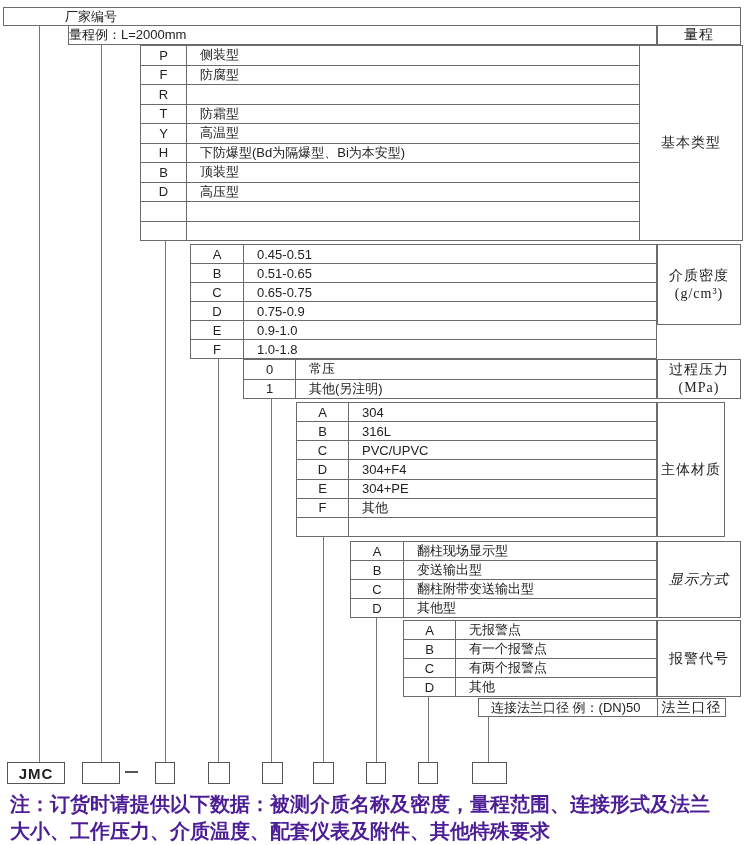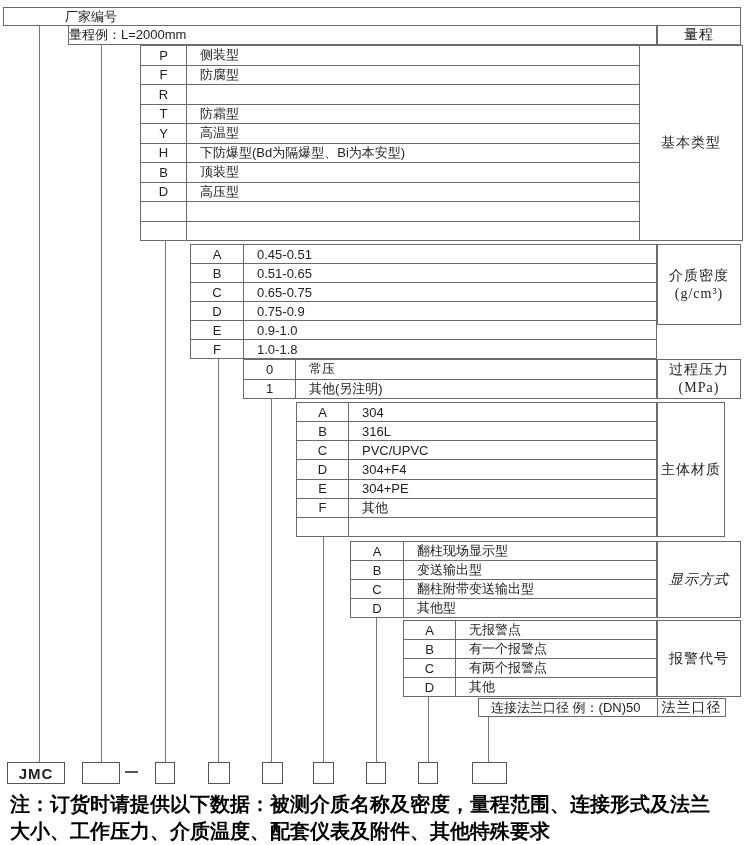--- a/index.html
+++ b/index.html
@@ -261,18 +261,18 @@
   </div>
   <div id="flange-label" class="lblcell">
     <span>法兰口径</span>
   </div>
 
   <div id="jmc-box" class="bbox">
     <span>JMC</span>
   </div>
   <div id="dash"></div>
 
-  <div id="note" style="color: #000000;">
+  <div id="note" style="color: #4c1d95;">
     <div>注：订货时请提供以下数据：被测介质名称及密度，量程范围、连接形式及法兰</div>
     <div>大小、工作压力、介质温度、配套仪表及附件、其他特殊要求</div>
   </div>
 
 </div>
 
 </body></html>

